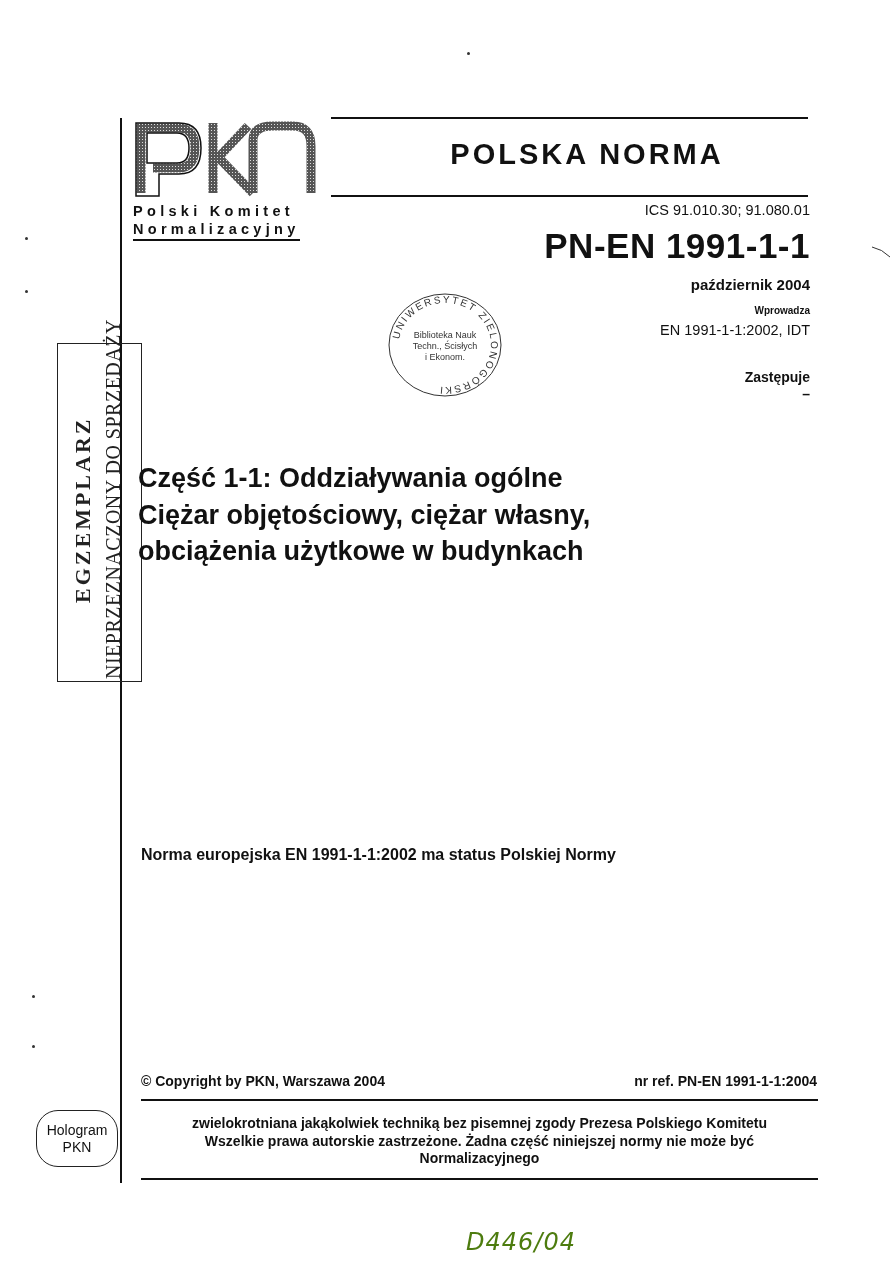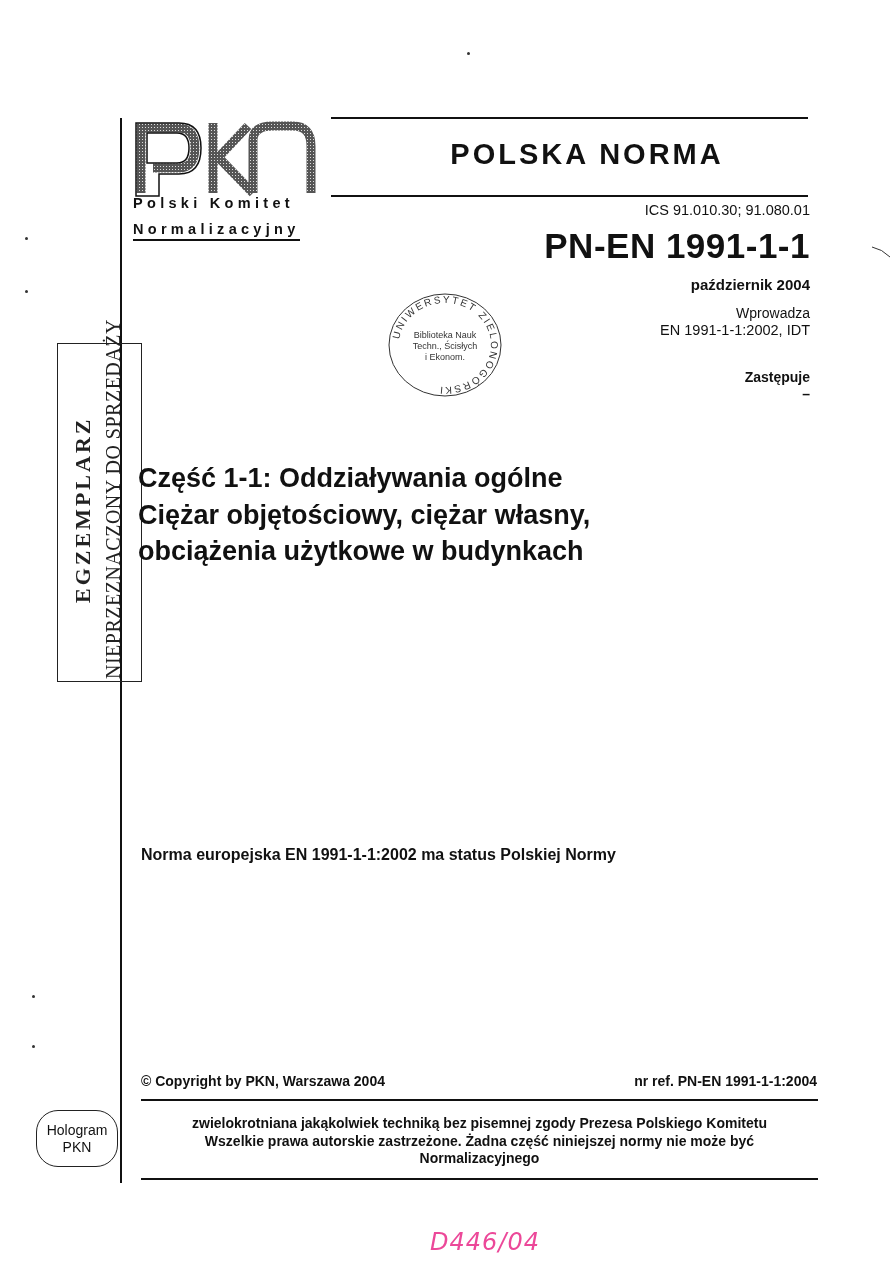--- a/index.html
+++ b/index.html
@@ -1,46 +1,46 @@
 <!DOCTYPE html>
 <html><head>
 <meta charset="utf-8">
 <style>
   html, body { margin:0; padding:0; }
   body { width:893px; height:1263px; background:#ffffff; position:relative; overflow:hidden;
          font-family:"Liberation Sans", sans-serif; color:#111; }
   .abs { position:absolute; }
   .vline { position:absolute; left:120px; top:118px; width:2px; height:1065px; background:#111; }
   .logo { left:133px; top:118px; width:185px; height:80px; }
-  .org1 { left:133px; top:195px; font-size:14.5px; font-weight:bold; letter-spacing:4.3px; white-space:nowrap; }
+  .org1 { left:133px; top:203px; font-size:14.5px; font-weight:bold; letter-spacing:4.3px; white-space:nowrap; }
   .org2 { left:133px; top:221px; font-size:14.5px; font-weight:bold; letter-spacing:4.3px; white-space:nowrap;
           border-bottom:2px solid #111; padding-bottom:2px; }
   .rule { position:absolute; height:2px; background:#111; }
   .polska { left:347px; top:138px; width:480px; text-align:center; font-size:29px; font-weight:bold; letter-spacing:3px; }
   .ics { right:83px; top:202px; font-size:14.5px; text-align:right; }
   .pnen { right:83px; top:226px; font-size:35px; font-weight:bold; text-align:right; letter-spacing:0.5px; }
   .date { right:83px; top:276px; font-size:15px; font-weight:bold; text-align:right; }
-  .wprow { right:83px; top:305px; font-size:14px; font-weight:normal; text-align:left; }
+  .wprow { right:83px; top:305px; font-size:10px; font-weight:bold; text-align:left; }
   .wprow-val { right:83px; top:322px; font-size:14.5px; text-align:right; }
   .zast { right:83px; top:369px; font-size:14px; font-weight:bold; text-align:right; }
   .zast-val { right:83px; top:386px; font-size:14px; font-weight:bold; text-align:right; }
   .stamp { left:385px; top:290px; width:120px; height:110px; }
   .egz-box { left:57px; top:343px; width:83px; height:337px; border:1.5px solid #222; }
   .egz-inner { position:absolute; left:0; top:0; width:337px; height:83px; transform-origin:0 0;
                transform:translate(0,337px) rotate(-90deg); }
   .egz1 { position:absolute; left:78px; top:12px; font-family:"Liberation Serif", serif; font-size:22px; font-weight:bold; letter-spacing:3px; white-space:nowrap; color:#222; }
   .egz2 { position:absolute; left:2px; top:44px; font-family:"Liberation Serif", serif; font-size:20px; letter-spacing:0.5px; white-space:nowrap; color:#222; }
   .title { left:138px; top:460px; font-size:27px; font-weight:bold; line-height:36.5px; white-space:nowrap; }
   .status { left:141px; top:846px; font-size:16px; font-weight:bold; white-space:nowrap; }
   .copy { left:141px; top:1073px; font-size:14px; font-weight:bold; white-space:nowrap; }
   .nref { right:76px; top:1073px; font-size:14px; font-weight:bold; white-space:nowrap; }
   .rights { left:141px; top:1115px; width:677px; font-size:14px; font-weight:bold; text-align:center; line-height:17.5px; }
   .holo { left:36px; top:1110px; width:80px; height:55px; border:1.5px solid #222; border-radius:22px;
           font-size:14px; text-align:center; display:flex; flex-direction:column; justify-content:center; line-height:17px; }
-  .hand { left:430px; top:1228px; font-family:"DejaVu Sans", sans-serif; font-size:24px; font-style:italic; letter-spacing:1px; color:#ec4899; }
+  .hand { left:466px; top:1228px; font-family:"DejaVu Sans", sans-serif; font-size:24px; font-style:italic; letter-spacing:1px; color:#4d7c0f; }
   .speck { position:absolute; background:#333; border-radius:50%; }
 </style>
 </head>
 <body>
 
 <div class="vline"></div>
 
 <svg class="abs logo" viewBox="0 0 185 80">
   <defs>
     <pattern id="dots" width="3" height="3" patternUnits="userSpaceOnUse">

